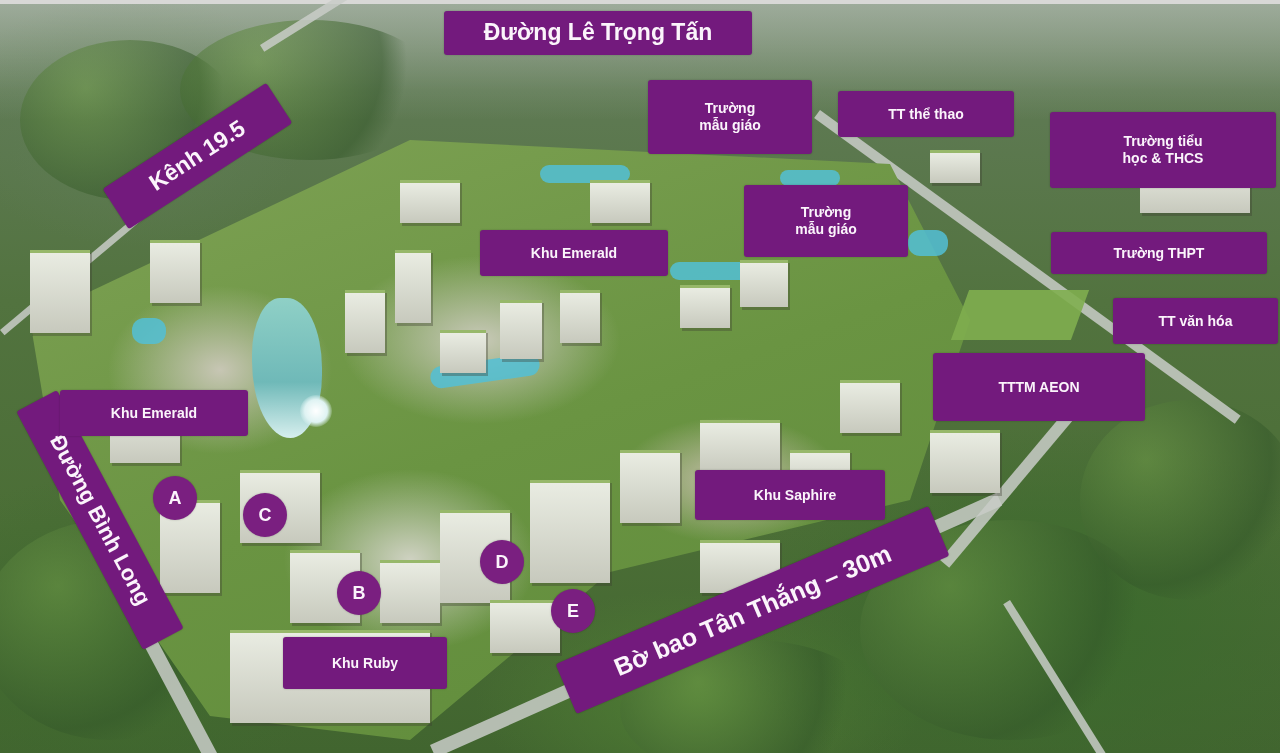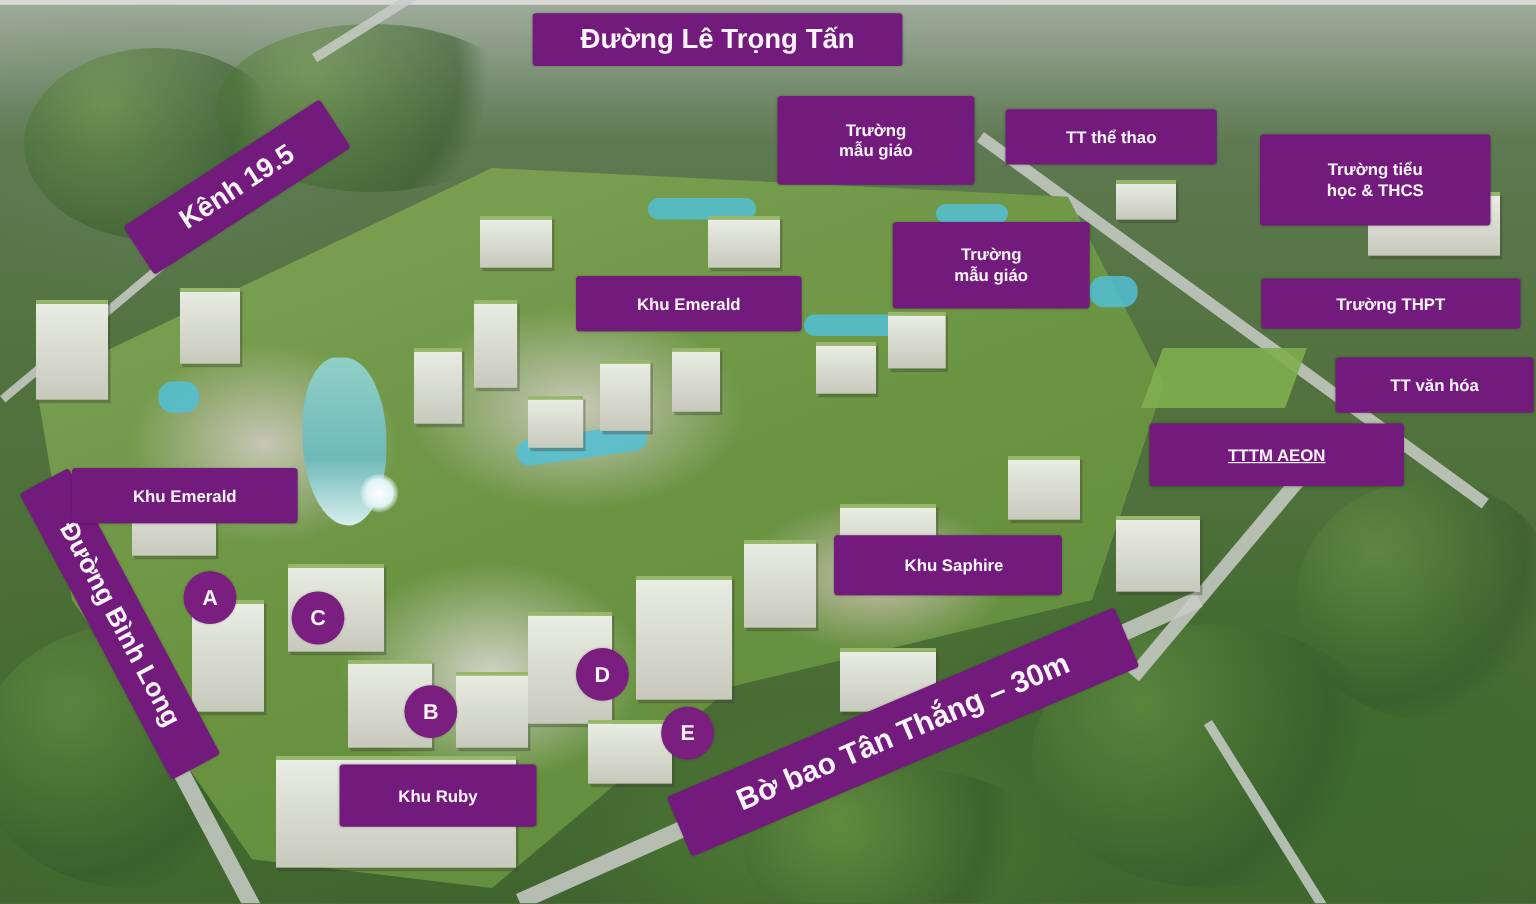--- a/index.html
+++ b/index.html
@@ -145,56 +145,56 @@
 </div>
 
 <div class="label" style="left:60px;top:353px;width:188px;height:46px;margin-top:37px;">
   <span>Khu Emerald</span>
 </div>
 
 <div class="label" style="left:480px;top:230px;width:188px;height:46px;">
   <span>Khu Emerald</span>
 </div>
 
-<div class="label" style="left:695px;top:446px;width:190px;height:50px;padding-left:20px;">
+<div class="label" style="left:695px;top:470px;width:190px;height:50px;padding-left:20px;">
   <span>Khu Saphire</span>
 </div>
 
 <div class="label" style="left:283px;top:637px;width:164px;height:52px;">
   <span>Khu Ruby</span>
 </div>
 
 <div class="label two" style="left:648px;top:80px;width:164px;height:74px;flex-direction:column;">
   <span>Trường</span>
   <span>mẫu giáo</span>
 </div>
 
 <div class="label" style="left:838px;top:91px;width:176px;height:46px;text-align:center;">
   <span>TT thể thao</span>
 </div>
 
-<div class="label two" style="left:1050px;top:112px;width:192px;height:76px;flex-direction:column;">
+<div class="label two" style="left:1050px;top:112px;width:226px;height:76px;flex-direction:column;">
   <span>Trường tiểu</span>
   <span>học &amp; THCS</span>
 </div>
 
 <div class="label two" style="left:744px;top:185px;width:164px;height:72px;flex-direction:column;">
   <span>Trường</span>
   <span>mẫu giáo</span>
 </div>
 
 <div class="label" style="left:1051px;top:232px;width:216px;height:42px;">
   <span>Trường THPT</span>
 </div>
 
 <div class="label" style="left:1113px;top:298px;width:165px;height:46px;">
   <span>TT văn hóa</span>
 </div>
 
-<div class="label" style="left:958px;top:353px;width:212px;height:52px;text-decoration:underline;">
+<div class="label" style="left:933px;top:353px;width:212px;height:68px;">
   <span>TTTM AEON</span>
 </div>
 
 <div class="badge" style="left:153px;top:476px;">
   <span>A</span>
 </div>
 <div class="badge" style="left:337px;top:571px;">
   <span>B</span>
 </div>
 <div class="badge" style="left:243px;top:493px;">

